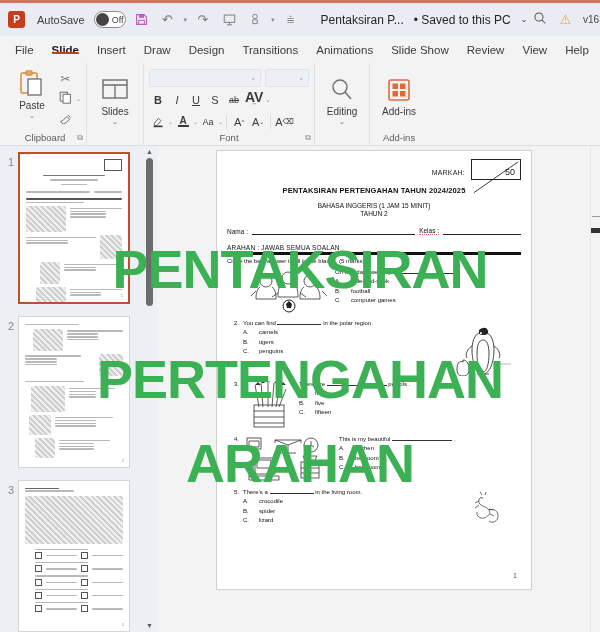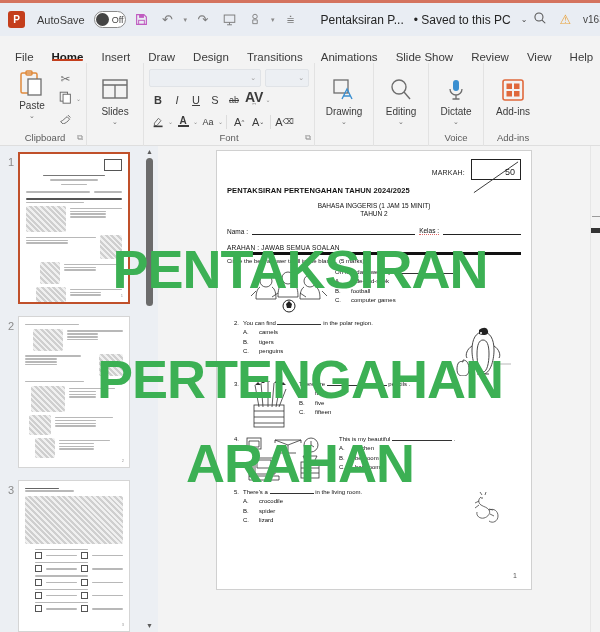--- a/index.html
+++ b/index.html
@@ -43,21 +43,21 @@
     font-size:12px; color:#242424; margin-left:14px; white-space:nowrap;
   }
   .title-caret { font-size:8px; color:#444; margin-left:4px; }
   .tb-right { margin-left:auto; display:flex; align-items:center; gap:12px; }
   .search-gl { font-size:14px; color:#555; }
   .warn-ico { color:#e8a33d; font-size:13px; }
   .vtag { font-size:10px; color:#444; }
 
   
   .tabs {
-    height:27px; background:#f3f3f3; display:flex; align-items:flex-end;
+    height:27px; background:#f3f3f3; display:flex; align-items:center;
     padding-left:6px; position:relative;
   }
   .tab {
     padding:0 9px; display:flex; align-items:center; font-size:11.5px;
     color:#3b3b3b; position:relative; white-space:nowrap;
   }
   .tab.active { font-weight:bold; color:#1b1b1b; }
   .tab.active::after {
     content:""; position:absolute; left:9px; right:9px; bottom:2px;
     height:2px; background:#c43e1c; border-radius:1px;
@@ -161,21 +161,21 @@
   .markah-row { display:flex; justify-content:flex-end; align-items:flex-start; gap:6px; }
   .markah-lbl { font-size:7px; color:#222; padding-top:10px; letter-spacing:.2px; }
   .markah-box {
     width:50px; height:21px; border:1.2px solid #222; position:relative;
   }
   .markah-box svg { position:absolute; inset:0; }
   .markah-val {
     position:absolute; right:5px; bottom:2px; font-size:9px; color:#222;
   }
   .doc-title1 {
-    font-size:7.5px; font-weight:bold; color:#111;
+    text-align:center; font-size:7.5px; font-weight:bold; color:#111;
     margin-top:6px; letter-spacing:.1px;
   }
   .doc-title2 { text-align:center; font-size:6.5px; color:#111; margin-top:7px; }
   .doc-title3 { text-align:center; font-size:6.5px; color:#111; margin-top:1px; }
   .namerow { display:flex; align-items:flex-end; margin-top:9px; gap:4px; }
   .nm-lbl { font-size:6.5px; color:#111; }
   .nm-line { border-bottom:1px solid #222; height:9px; }
   .nm-line.a { flex:1 1 auto; }
   .nm-line.b { width:78px; }
   .kl-lbl { font-size:6.5px; color:#111; border-bottom:1px dotted #d66; }
@@ -270,21 +270,21 @@
         </svg>
     </span>
     <span class="warn-ico">⚠</span>
     <span class="vtag">v16348</span>
 
   </div>
 </div>
 
 <div class="tabs">
   <div class="tab">File</div>
-  <div class="tab active">Home</div>
+  <div class="tab active">Slide</div>
   <div class="tab">Insert</div>
   <div class="tab">Draw</div>
   <div class="tab">Design</div>
   <div class="tab">Transitions</div>
   <div class="tab">Animations</div>
   <div class="tab">Slide Show</div>
   <div class="tab">Review</div>
   <div class="tab">View</div>
   <div class="tab">Help</div>
 
@@ -396,61 +396,35 @@
         <span class="fbtn">A<sup style="font-size:6px">⌄</sup></span>
         <span class="fsep"></span>
         <span class="fbtn">A<span style="font-size:8px">⌫</span></span>
       </div>
     </div>
     <span class="glabel">Font</span>
     <span class="dialoglauncher">⧉</span>
   </div>
 
 
-  <div class="rgroup">
-    <div class="bigbtn" style="margin-top:6px;width:48px">
-      <span class="bi">
-        <svg width="26" height="24" viewBox="0 0 26 24">
-            <rect x="3" y="2" width="14" height="13" fill="none" stroke="#6d6d6d" stroke-width="1.3"></rect>
-            <path d="M11 21l5-10 5 10M13 18h6" fill="none" stroke="#3b8fd0" stroke-width="1.4"></path>
-          </svg>
-      </span>
-      <span class="bl">Drawing</span>
-      <span class="bc">⌄</span>
-    </div>
-    <span class="glabel"></span>
-  </div>
 
   <div class="rgroup">
     <div class="bigbtn" style="margin-top:6px;width:44px">
       <span class="bi">
         <svg width="24" height="24" viewBox="0 0 24 24">
             <circle cx="10" cy="9" r="7" fill="none" stroke="#6d6d6d" stroke-width="1.4"></circle>
             <path d="M15 14l6 7" stroke="#6d6d6d" stroke-width="1.4"></path>
           </svg>
       </span>
       <span class="bl">Editing</span>
       <span class="bc">⌄</span>
     </div>
     <span class="glabel"></span>
   </div>
 
-  <div class="rgroup">
-    <div class="bigbtn" style="margin-top:6px;width:44px">
-      <span class="bi">
-        <svg width="20" height="24" viewBox="0 0 20 24">
-            <rect x="7" y="2" width="6" height="11" rx="3" fill="#3b8fd0"></rect>
-            <path d="M4 11a6 6 0 0012 0M10 17v4M6.5 21h7" fill="none" stroke="#6d6d6d" stroke-width="1.3"></path>
-          </svg>
-      </span>
-      <span class="bl">Dictate</span>
-      <span class="bc">⌄</span>
-    </div>
-    <span class="glabel">Voice</span>
-  </div>
 
   <div class="rgroup">
     <div class="bigbtn" style="margin-top:6px;width:48px">
       <span class="bi">
         <svg width="24" height="24" viewBox="0 0 24 24">
             <rect x="2" y="2" width="20" height="20" rx="2" fill="none" stroke="#e0693c" stroke-width="1.6"></rect>
             <rect x="5.5" y="5.5" width="5.5" height="5.5" fill="#e0693c"></rect>
             <rect x="13" y="5.5" width="5.5" height="5.5" fill="#e0693c"></rect>
             <rect x="5.5" y="13" width="5.5" height="5.5" fill="#e0693c"></rect>
             <rect x="13" y="13" width="5.5" height="5.5" fill="#e0693c"></rect>

